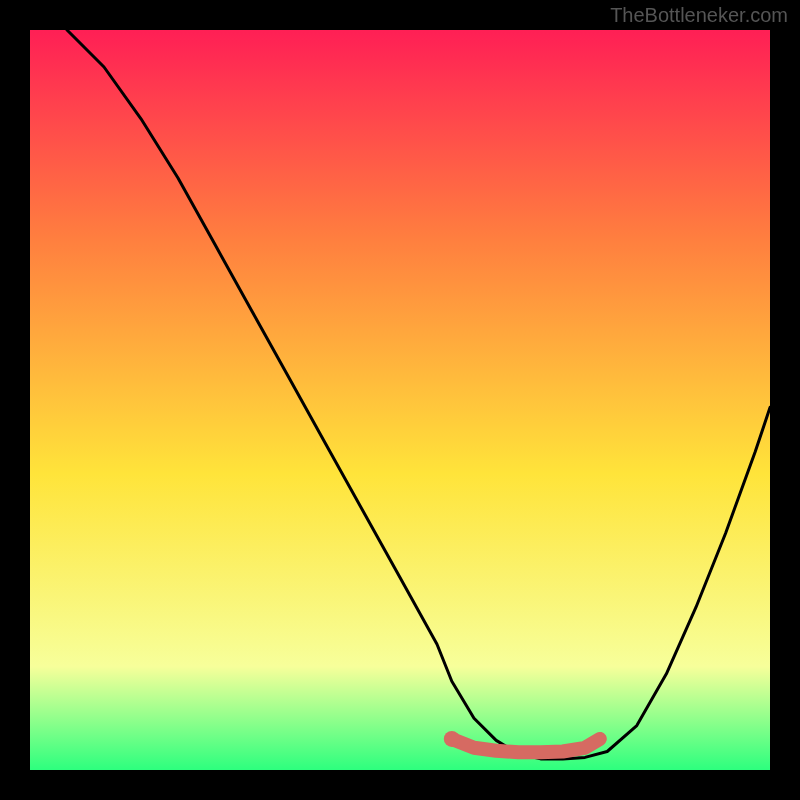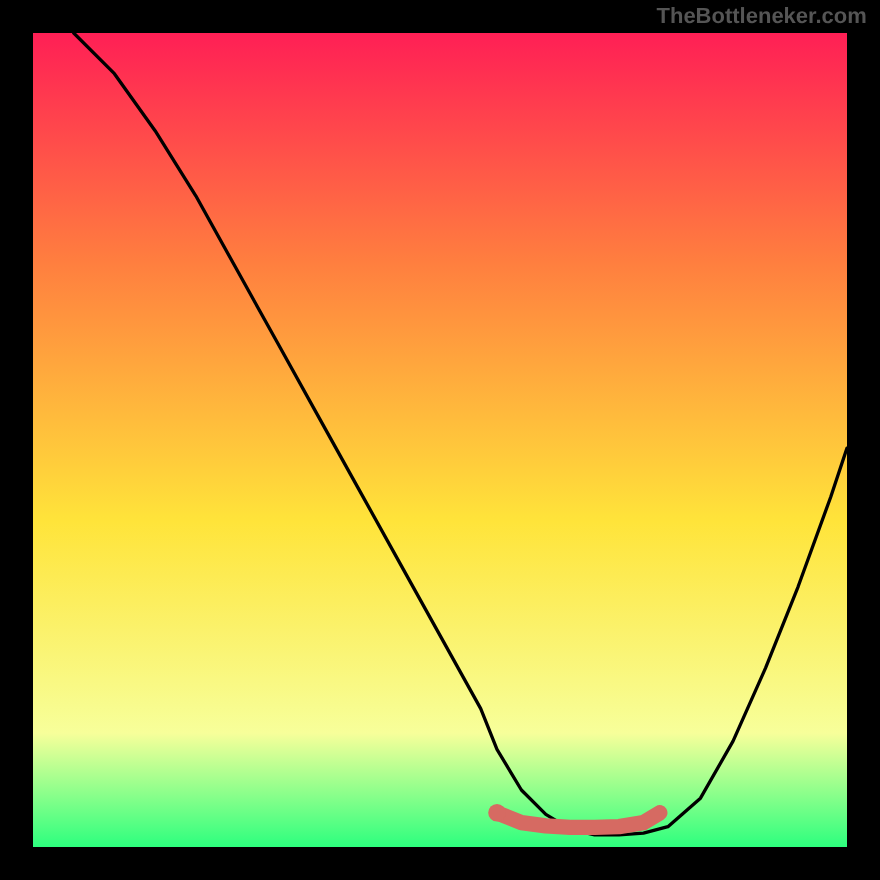--- a/index.html
+++ b/index.html
@@ -10,21 +10,21 @@
     background: #000;
     position: relative;
     font-family: Arial, sans-serif;
   }
   .attribution {
     position: absolute;
     top: 4px;
     right: 12px;
     color: #555;
     font-size: 20px;
-    font-weight: bold;
+    font-weight: normal;
     z-index: 10;
   }
   .plot-area {
     position: absolute;
     left: 30px;
     top: 30px;
     width: 740px;
     height: 740px;
   }
   .plot-area svg {

